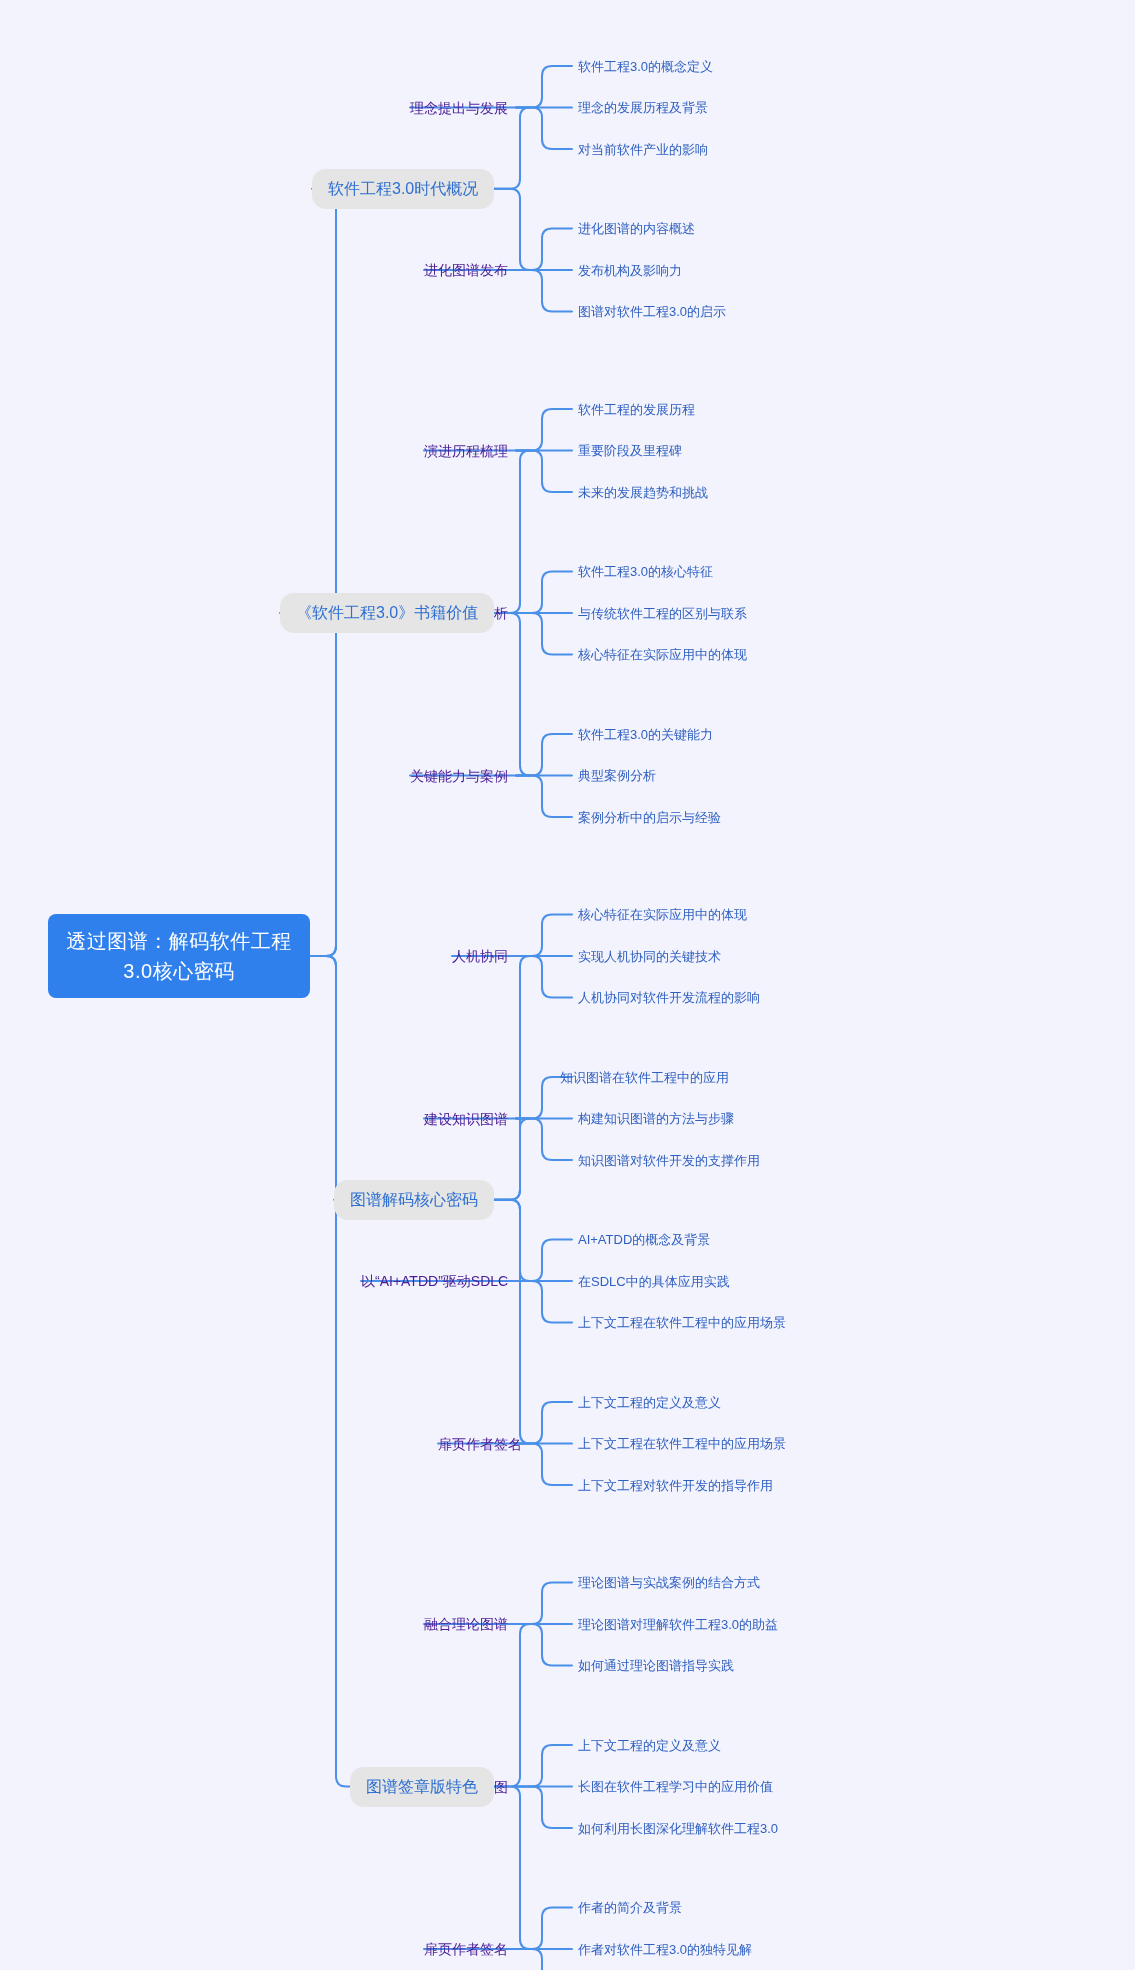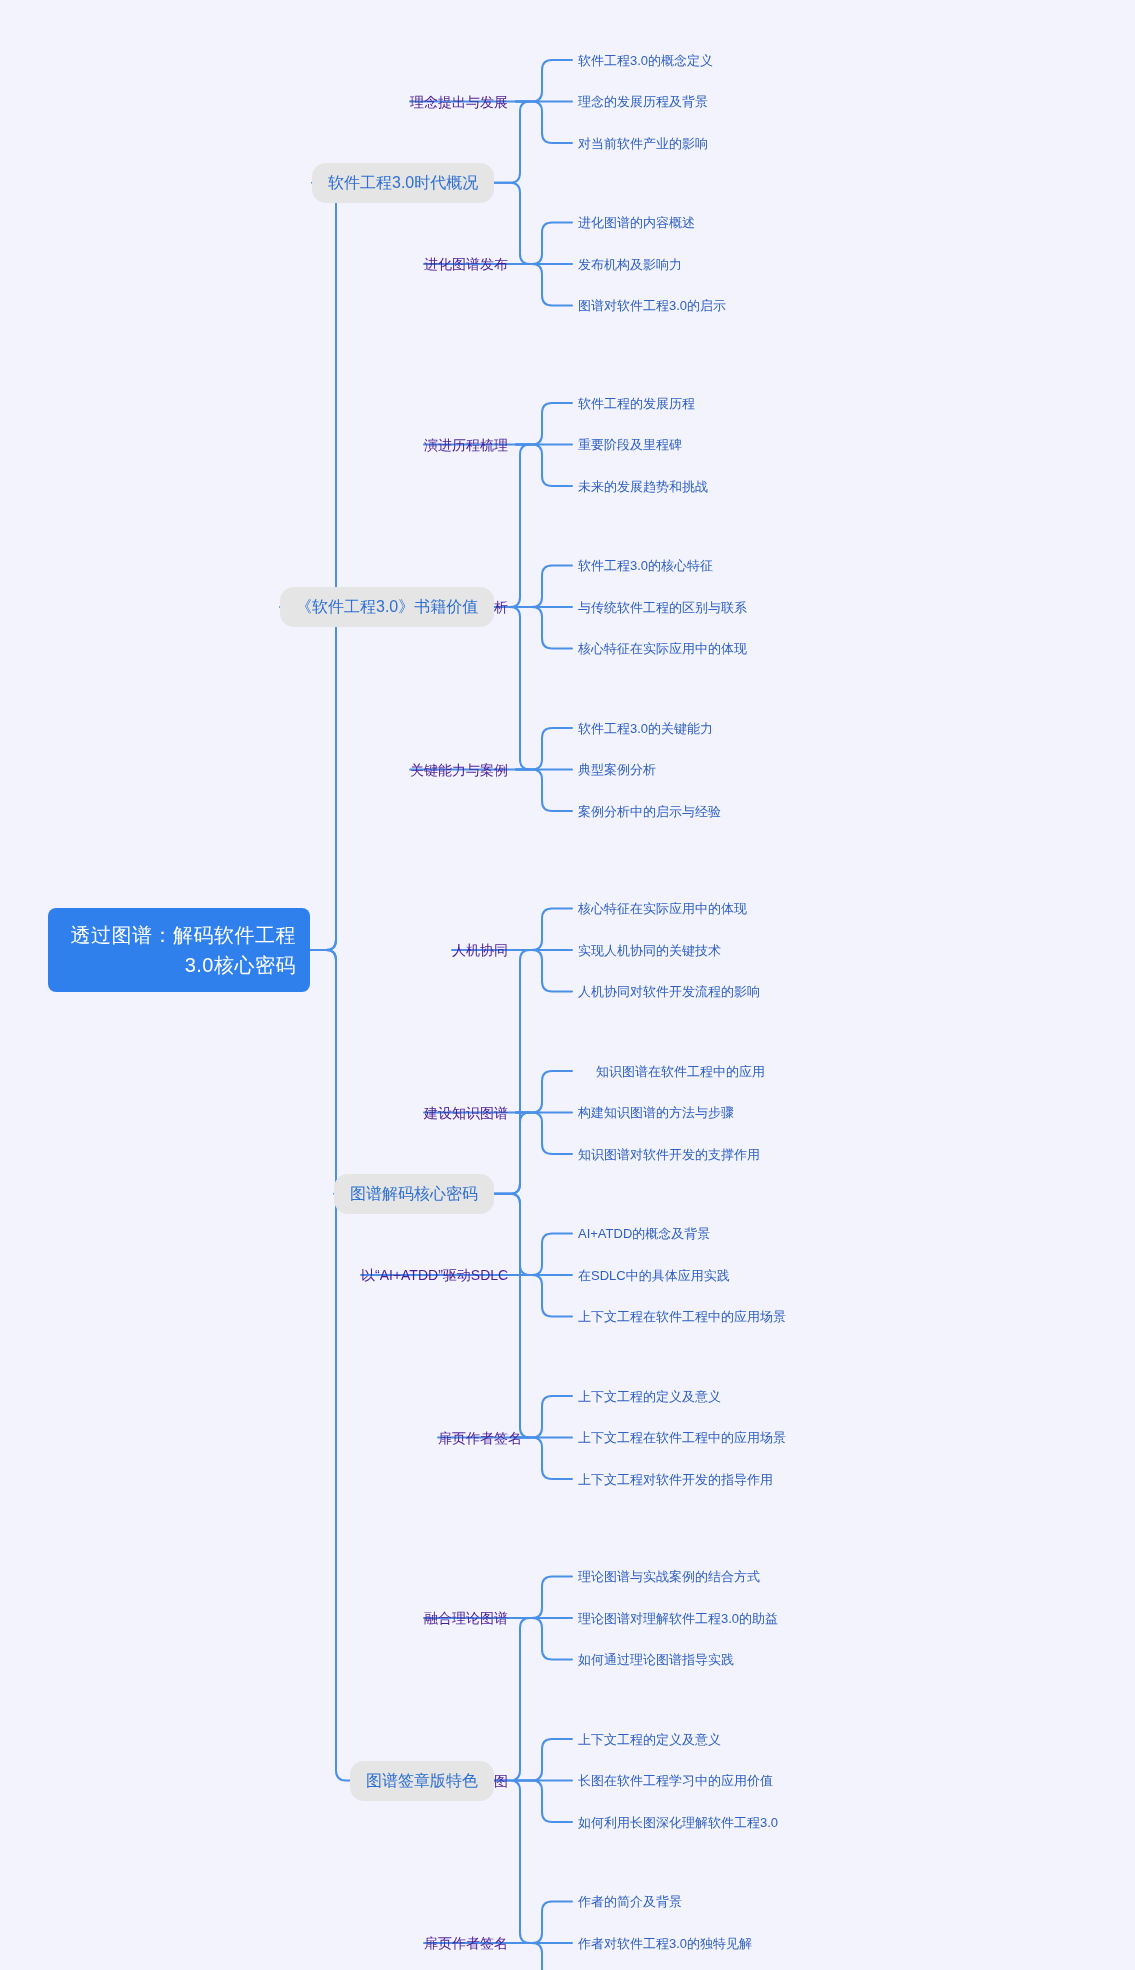--- a/index.html
+++ b/index.html
@@ -12,20 +12,21 @@
     height: 1970px;
     font-family: "Liberation Sans", "DejaVu Sans", sans-serif;
     overflow: hidden;
     position: relative;
   }
   #mindmap-canvas {
     position: absolute;
     inset: 0;
     width: 1135px;
     height: 1519px;
+    margin-top: 6px;
   }
   svg.links {
     position: absolute;
     left: 0;
     top: 0;
     width: 1135px;
     height: 1970px;
     pointer-events: none;
   }
   svg.links path {
@@ -39,21 +40,21 @@
     position: absolute;
     box-sizing: border-box;
     white-space: pre;
   }
   .node-root {
     background: #2f80ed;
     color: #ffffff;
     border-radius: 8px;
     font-size: 20px;
     line-height: 30px;
-    text-align: right;
+    text-align: center;
     padding: 12px 14px;
     letter-spacing: 0.5px;
     white-space: normal;
   }
   .node-branch {
     background: #e5e5e5;
     color: #2f6fd0;
     border-radius: 14px;
     font-size: 16px;
     line-height: 22px;
@@ -154,21 +155,21 @@
       <div class="node node-sub" style="top: 597px; left: 424px;">核心特征剖析</div>
       <div class="node node-leaf" style="top: 718.5px; left: 578px;">软件工程3.0的关键能力</div>
       <div class="node node-leaf" style="top: 760px; left: 578px;">典型案例分析</div>
       <div class="node node-leaf" style="top: 801.5px; left: 578px;">案例分析中的启示与经验</div>
       <div class="node node-sub" style="top: 759.5px; left: 410px;">关键能力与案例</div>
       <div class="node node-branch" style="top: 587px; left: 280px;">《软件工程3.0》书籍价值</div>
       <div class="node node-leaf" style="top: 899px; left: 578px;">核心特征在实际应用中的体现</div>
       <div class="node node-leaf" style="top: 940.5px; left: 578px;">实现人机协同的关键技术</div>
       <div class="node node-leaf" style="top: 982px; left: 578px;">人机协同对软件开发流程的影响</div>
       <div class="node node-sub" style="top: 940px; left: 452px;">人机协同</div>
-      <div class="node node-leaf" style="top: 1061.5px; left: 596px;">知识图谱在软件工程中的应用</div>
+      <div class="node node-leaf" style="top: 1061.5px; left: 560px;">知识图谱在软件工程中的应用</div>
       <div class="node node-leaf" style="top: 1103px; left: 578px;">构建知识图谱的方法与步骤</div>
       <div class="node node-leaf" style="top: 1144.5px; left: 578px;">知识图谱对软件开发的支撑作用</div>
       <div class="node node-sub" style="top: 1102.5px; left: 424px;">建设知识图谱</div>
       <div class="node node-leaf" style="top: 1224px; left: 578px;">AI+ATDD的概念及背景</div>
       <div class="node node-leaf" style="top: 1265.5px; left: 578px;">在SDLC中的具体应用实践</div>
       <div class="node node-leaf" style="top: 1307px; left: 578px;">上下文工程在软件工程中的应用场景</div>
       <div class="node node-sub" style="top: 1265px; left: 361px;">以“AI+ATDD”驱动SDLC</div>
       <div class="node node-leaf" style="top: 1386.5px; left: 578px;">上下文工程的定义及意义</div>
       <div class="node node-leaf" style="top: 1428px; left: 578px;">上下文工程在软件工程中的应用场景</div>
       <div class="node node-leaf" style="top: 1469.5px; left: 578px;">上下文工程对软件开发的指导作用</div>

